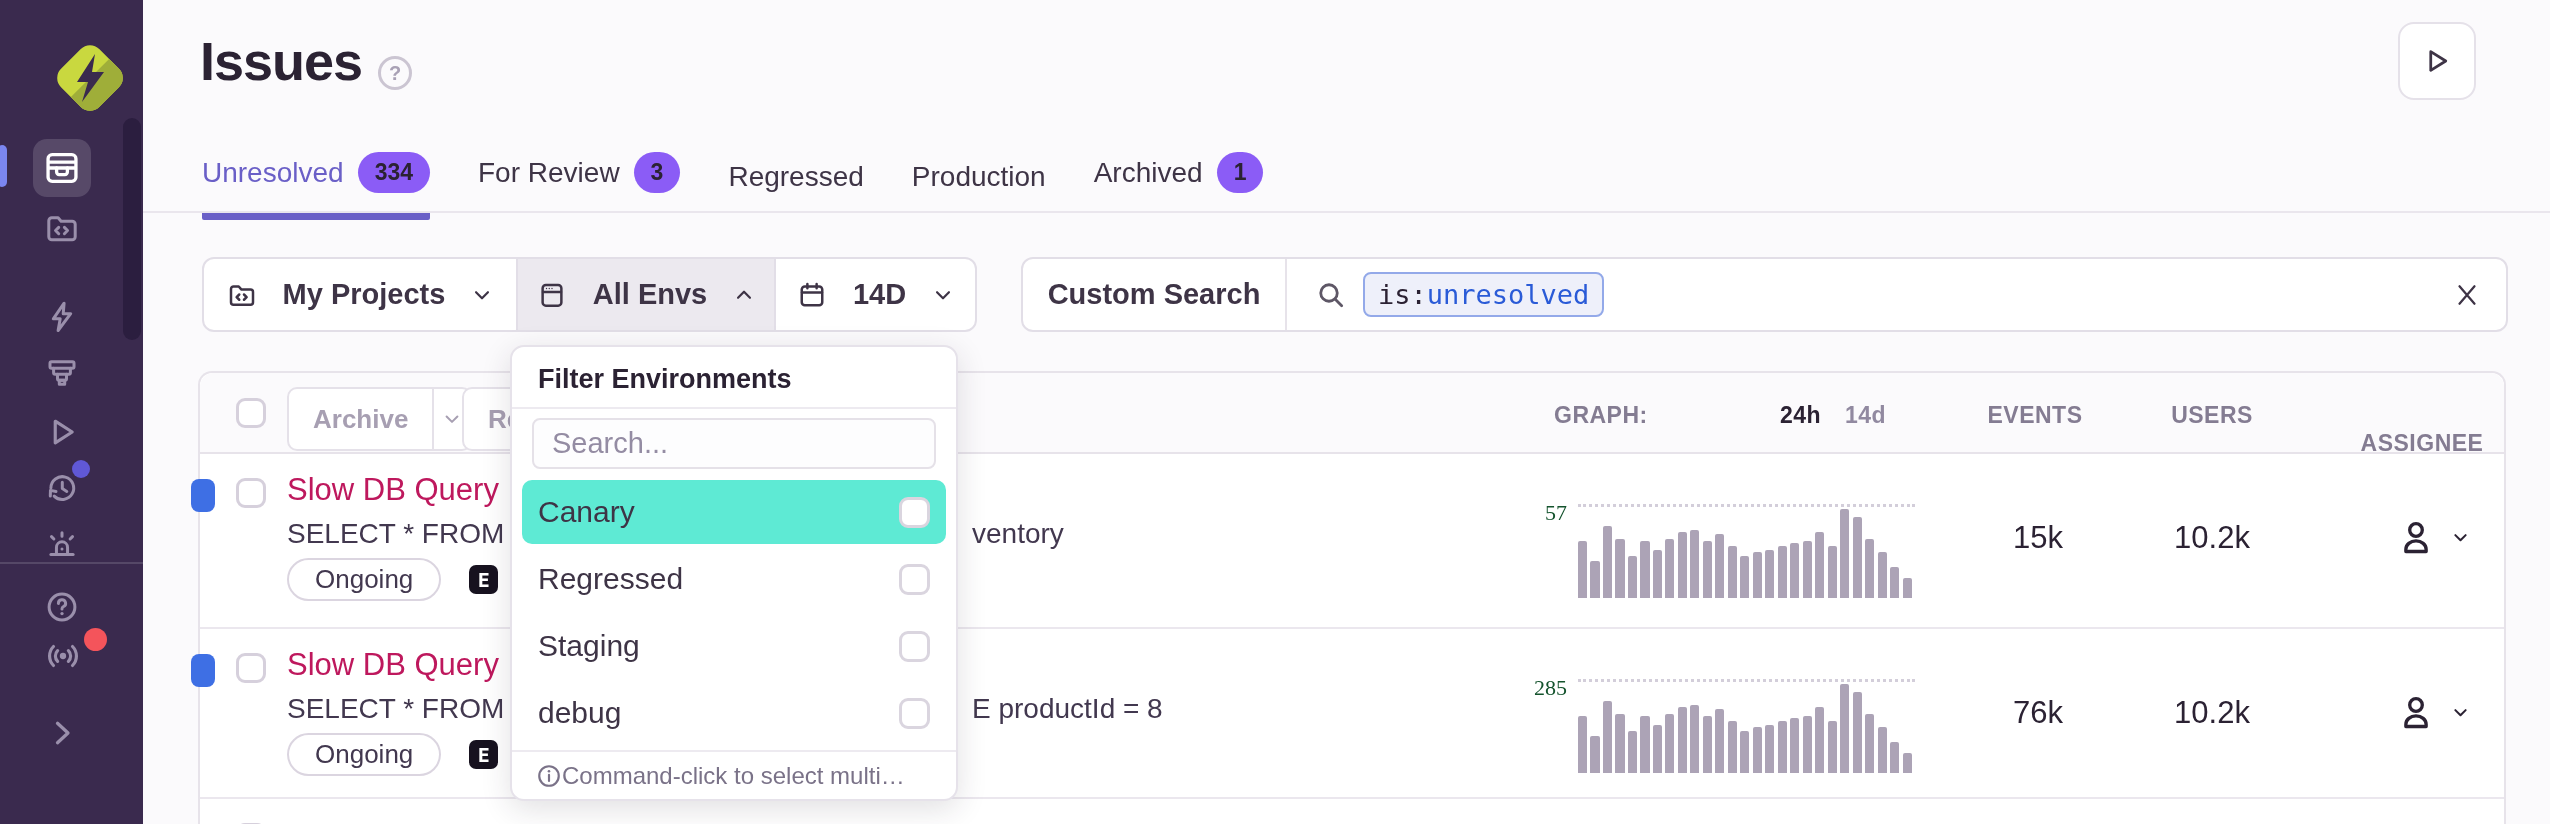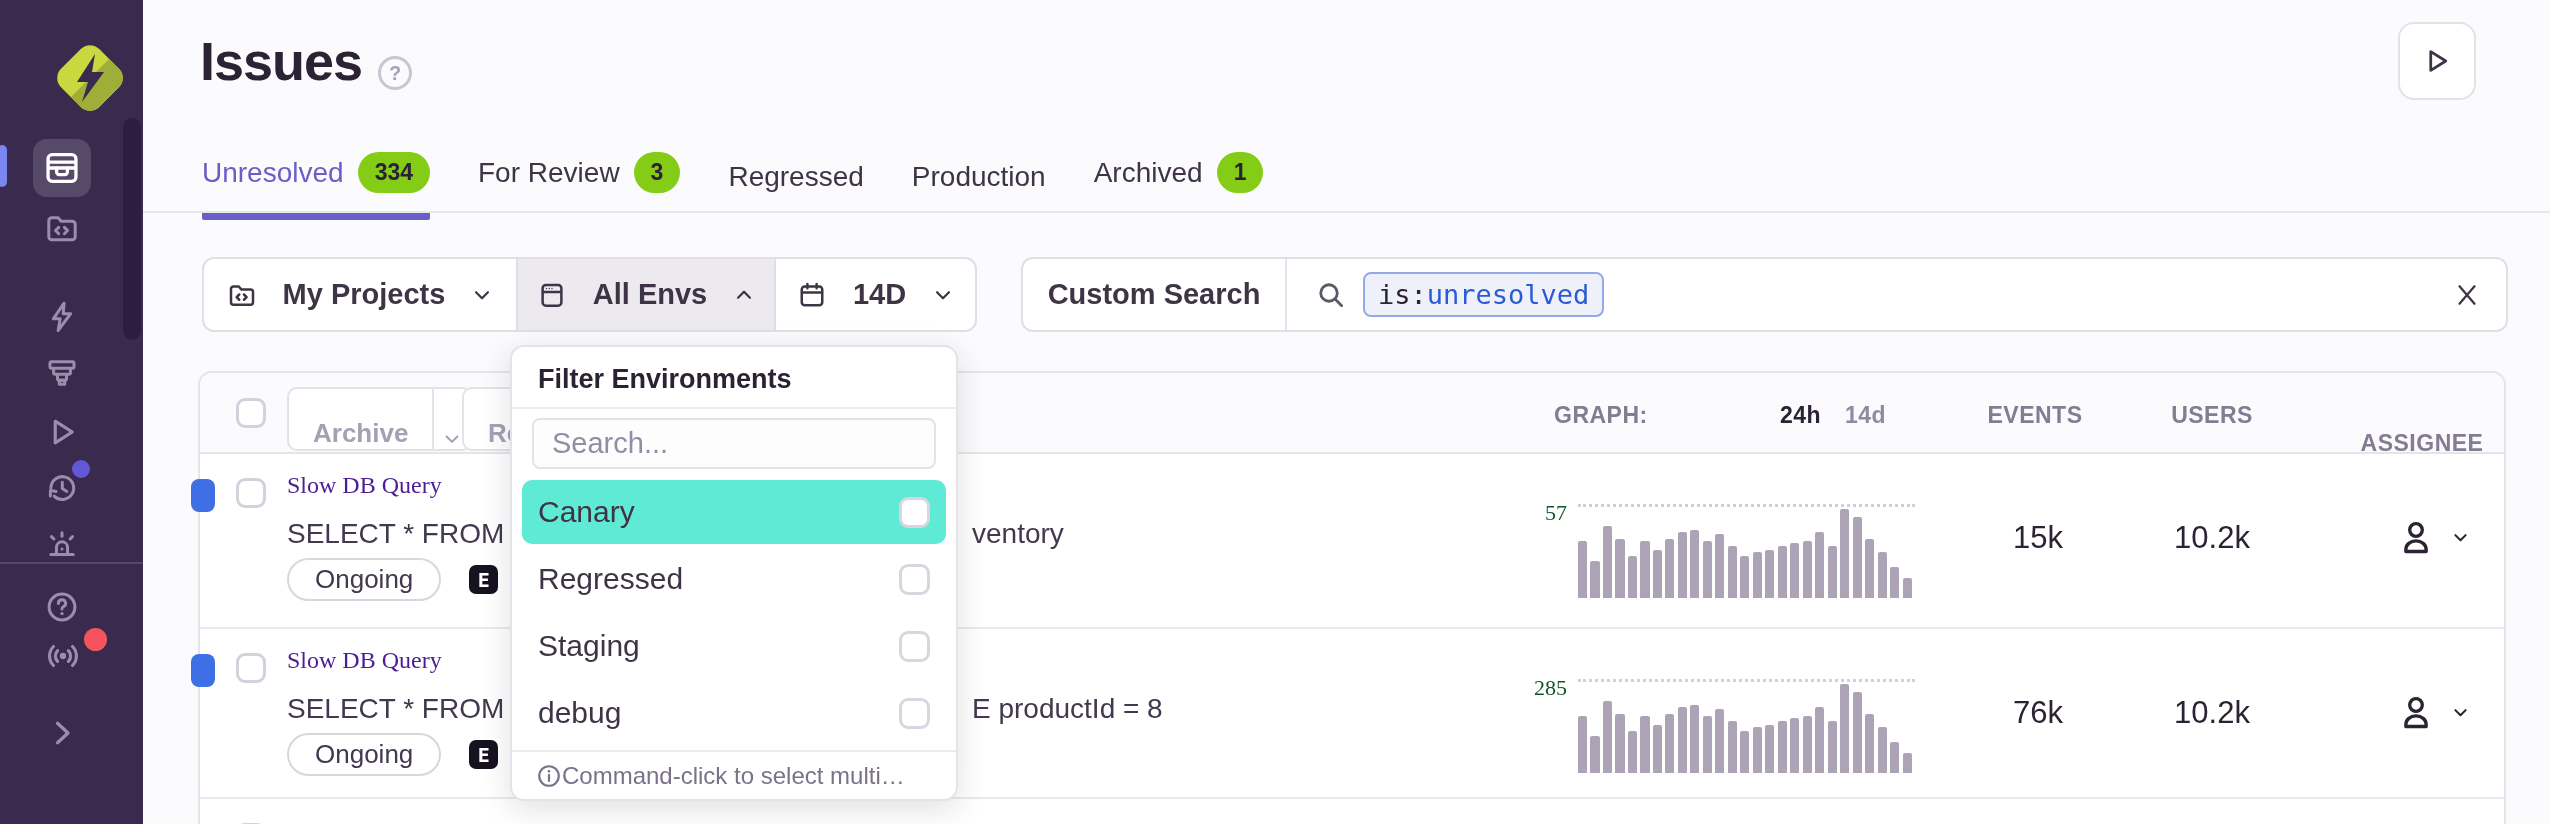--- a/index.html
+++ b/index.html
@@ -21,21 +21,21 @@
 
   
   .page-title { position:absolute; left:200px; top:30px; font-size:54px; font-weight:700; letter-spacing:-1px; color:#2B2233; }
   .title-help { position:absolute; left:378px; top:56px; width:34px; height:34px; border-radius:50%; border:3px solid #CBC5D2; color:#A9A1B5; font-size:20px; font-weight:700; display:flex; align-items:center; justify-content:center; cursor:pointer; }
   .play-btn { position:absolute; left:2398px; top:22px; width:78px; height:78px; border-radius:16px; background:#fff; border:2px solid #E5E1E9; display:flex; align-items:center; justify-content:center; cursor:pointer; }
 
   
   .tabs { position:absolute; left:202px; top:152px; display:flex; gap:48px; align-items:flex-end; }
   .tab { display:flex; align-items:center; gap:14px; font-size:28px; font-weight:500; color:#3E3446; padding-bottom:20px; border-bottom:7px solid transparent; border-radius:2px; cursor:pointer; }
   .tab.active { color:#6A5FC7; border-bottom-color:#6A5FC7; }
-  .tab .pill { background:#84cc16; color:#2B2233; border-radius:999px; font-size:23px; font-weight:700; padding:7px 17px; }
+  .tab .pill { background:#8b5cf6; color:#2B2233; border-radius:999px; font-size:23px; font-weight:700; padding:7px 17px; }
   .tabs-rule { position:absolute; left:143px; top:211px; width:2407px; height:2px; background:#EAE6ED; }
 
   
   .fgroup { position:absolute; top:257px; height:75px; background:#fff; border:2px solid #E2DEE7; border-radius:12px; display:flex; align-items:stretch; overflow:hidden; }
   .fg1 { left:202px; width:775px; }
   .fseg { display:flex; align-items:center; gap:26px; justify-content:center; font-size:29px; font-weight:600; color:#3E3446; cursor:pointer; }
   .fseg svg { flex:none; }
   .seg-projects { width:312px; }
   .seg-envs { width:260px; background:#ECE9EF; border-left:2px solid #E2DEE7; border-right:2px solid #E2DEE7; }
   .seg-date { flex:1; }
@@ -44,34 +44,34 @@
   .searchzone { flex:1; display:flex; align-items:center; padding-left:28px; cursor:text; }
   .token { margin-left:16px; font-family:"DejaVu Sans Mono", monospace; font-size:27px; background:#EEF0FA; border:2px solid #93A9E9; border-radius:8px; padding:5px 13px; }
   .token .tk { color:#2B2233; }
   .token .tv { color:#2A5BD7; }
   .clear-x { margin-left:auto; margin-right:24px; cursor:pointer; display:flex; }
 
   
   .panel { position:absolute; left:198px; top:371px; width:2308px; height:460px; background:#fff; border:2px solid #E7E3EA; border-bottom:none; border-radius:14px 14px 0 0; }
   .thead { position:relative; height:81px; background:#FBFAFC; border-bottom:2px solid #E7E3EA; border-radius:14px 14px 0 0; }
   .cbox { position:absolute; width:30px; height:30px; border:3px solid #D6D0DC; border-radius:9px; background:#fff; cursor:pointer; }
-  .bulk-btn { position:absolute; top:14px; height:64px; background:#fff; border:2px solid #E5E1E9; border-radius:10px; display:flex; align-items:flex-end; color:#A79FB2; font-size:26px; font-weight:600; cursor:pointer; }
+  .bulk-btn { position:absolute; top:14px; height:64px; background:#fff; border:2px solid #E5E1E9; border-radius:10px; display:flex; align-items:center; color:#A79FB2; font-size:26px; font-weight:600; cursor:pointer; }
   .bulk-btn .lbl { padding:0 24px; }
   .bulk-btn .sep { width:2px; align-self:stretch; background:#E5E1E9; }
   .bulk-btn .chev { width:46px; display:flex; justify-content:center; }
   .hcol { position:absolute; top:29px; font-size:23px; font-weight:700; letter-spacing:0.5px; color:#847C92; }
   .hcenter { transform:translateX(-50%); }
   .g24 { color:#2B2233; cursor:pointer; }
   .g14 { color:#9189A0; cursor:pointer; }
 
   .row { position:relative; height:170px; border-top:2px solid #EBE7EE; background:#fff; }
   .row.first { border-top:none; height:173px; }
   .levelbar { position:absolute; left:-9px; top:25px; width:24px; height:33px; border-radius:8px; background:#3E6FE4; }
   .row .cbox { left:36px; top:24px; }
-  .r-title { position:absolute; left:87px; top:18px; font-size:24px; font-weight:500; color:#4c1d95; cursor:pointer;font-family:Liberation Serif, serif; }
+  .r-title { position:absolute; left:87px; top:18px; font-size:31px; font-weight:500; color:#be185d; cursor:pointer; }
   .r-sub { position:absolute; top:64px; font-size:28px; color:#42384F; white-space:nowrap; }
   .r-sub.start { left:87px; }
   .r-sub.end { left:772px; }
   .r-badges { position:absolute; left:87px; top:104px; display:flex; align-items:center; }
   .status-pill { height:43px; display:flex; align-items:center; padding:0 26px; border:2px solid #DBD5E0; border-radius:22px; font-size:26px; color:#42384F; background:#fff; }
   .plat { width:29px; height:29px; margin-left:28px; border-radius:7px; background:#17121F; color:#fff; font-size:20px; font-weight:700; display:flex; align-items:center; justify-content:center; font-family:"DejaVu Sans Mono", monospace; }
   .proj { margin-left:10px; font-size:26px; color:#2B2233; letter-spacing:0.5px; }
   .spark-label { position:absolute; left:1230px; top:46px; width:137px; text-align:right; font-size:22px; color:#14532d;font-family:Liberation Serif, serif; }
   .spark-dots { position:absolute; left:1378px; top:50px; width:337px; border-top:3px dotted #D3CEDA; }
   .spark-bars { position:absolute; left:1378px; top:52px; width:337px; height:92px; display:flex; align-items:flex-end; gap:3.4px; }

